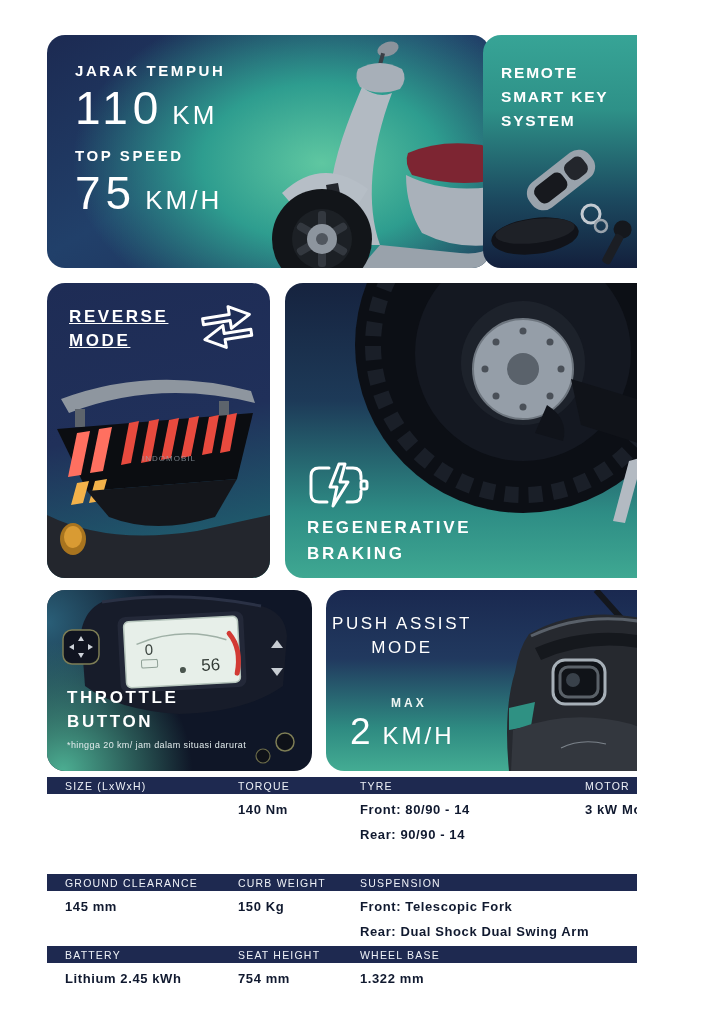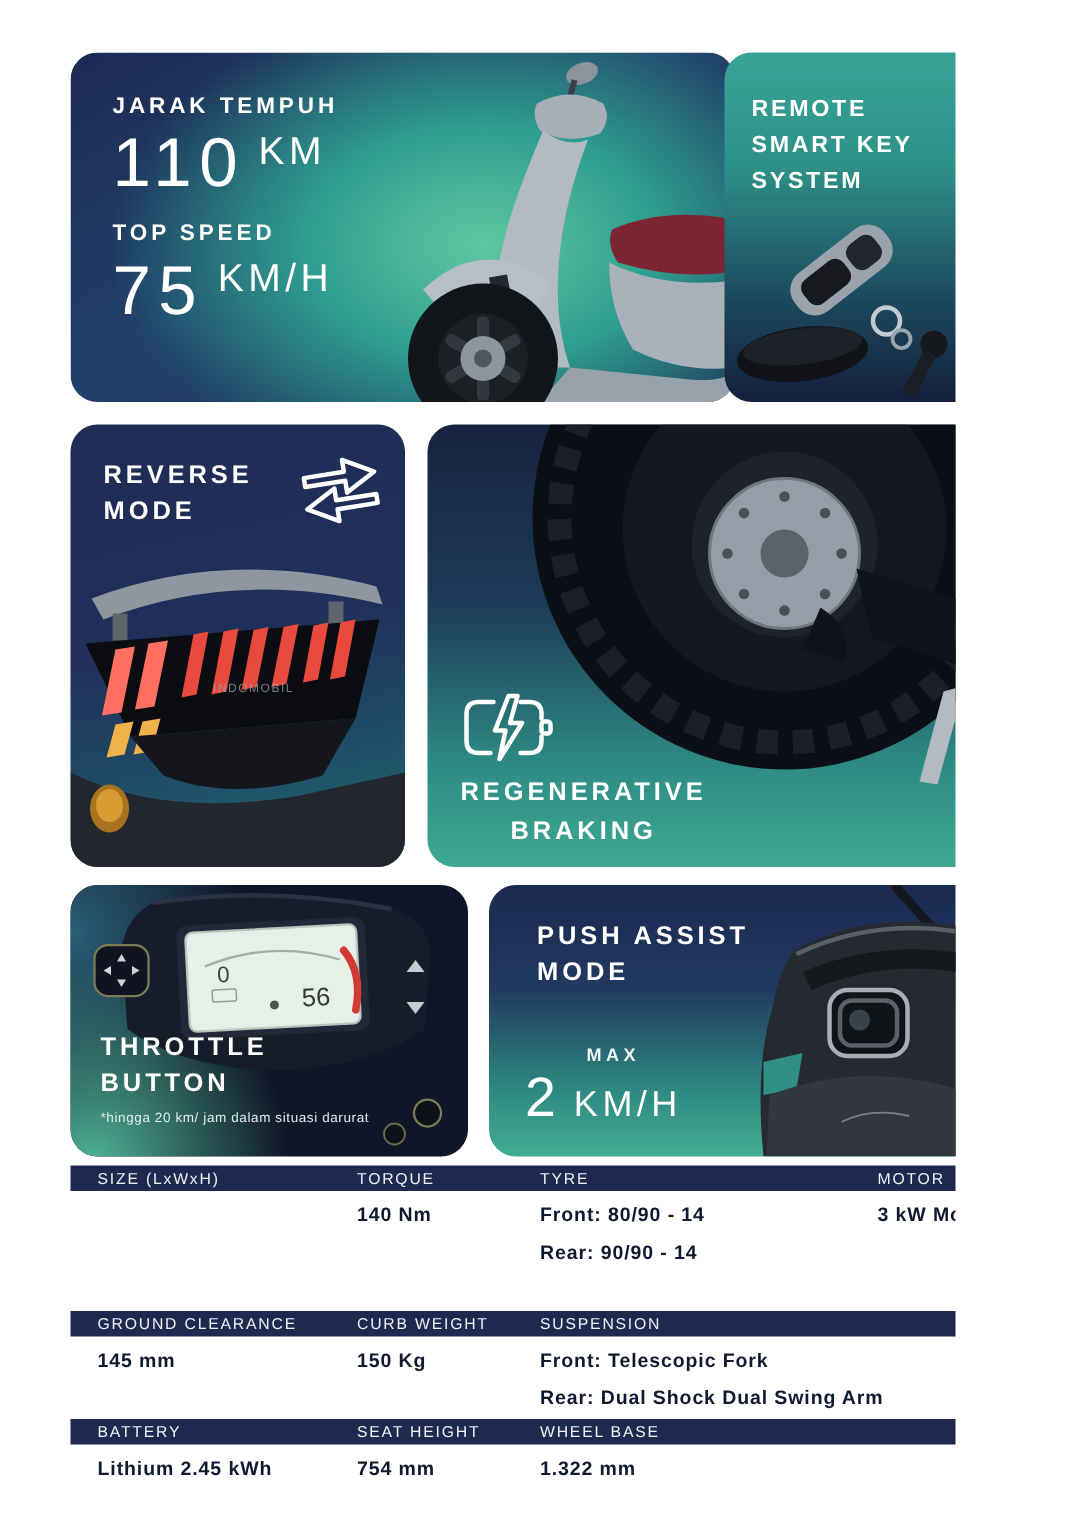--- a/index.html
+++ b/index.html
@@ -9,58 +9,58 @@
   .card{position:absolute;border-radius:18px;overflow:hidden;}
   .card svg{display:block;}
 
   
   .card-hero{left:47px;top:35px;width:443px;height:233px;
     background:
       radial-gradient(ellipse 75% 95% at 62% 55%, #5fc7a1 0%, #2e9d8f 36%, rgba(30,60,100,0) 75%),
       linear-gradient(150deg,#1c2a52 0%,#21406a 45%,#1c2a52 100%);}
   .hero-text{position:absolute;left:28px;top:27px;color:#fff;}
   .hero-label{font-size:15px;font-weight:700;letter-spacing:2.6px;}
-  .hero-valrow{display:flex;align-items:flex-start;gap:9px;margin:6px 0 16px 0;}
+  .hero-valrow{display:flex;align-items:flex-end;gap:9px;margin:6px 0 16px 0;}
   .hero-value{font-size:46px;font-weight:400;letter-spacing:5px;line-height:1;}
   .hero-unit{font-size:26px;font-weight:400;letter-spacing:3px;}
   .hero-art{position:absolute;right:0;top:0;}
 
   
   .card-key{left:483px;top:35px;width:169px;height:233px;
     background:linear-gradient(180deg,#37a496 0%,#2e9188 32%,#1c4a60 70%,#131f3c 100%);padding-left:40px;}
   .key-title{position:absolute;left:18px;top:26px;color:#fff;font-size:15.5px;font-weight:700;letter-spacing:1.8px;line-height:1.55;}
   .key-art{position:absolute;left:0;bottom:0;}
 
   
   .card-reverse{left:47px;top:283px;width:223px;height:295px;
     background:linear-gradient(168deg,#1e2c55 0%,#20305a 48%,#1f5a6c 84%,#2e9488 100%);}
-  .rev-title{position:absolute;left:22px;top:22px;color:#fff;font-size:17px;font-weight:700;letter-spacing:2.6px;line-height:1.4;}
+  .rev-title{position:absolute;left:22px;top:22px;color:#fff;font-size:17px;font-weight:700;letter-spacing:2.6px;line-height:1.4;text-decoration:underline;}
   .rev-icon{position:absolute;right:14px;top:18px;}
   .rev-art{position:absolute;left:0;bottom:0;}
 
   
   .card-regen{left:285px;top:283px;width:391px;height:295px;
     background:linear-gradient(180deg,#16233f 0%,#1d3a58 40%,#2e8d85 78%,#3fa892 100%);}
   .regen-art{position:absolute;right:0;top:0;}
   .regen-icon{position:absolute;left:20px;top:178px;}
-  .regen-title{position:absolute;left:22px;top:232px;color:#fff;font-size:17px;font-weight:700;letter-spacing:2.6px;line-height:1.55;text-align:center;}
+  .regen-title{position:absolute;left:22px;top:232px;color:#fff;font-size:17px;font-weight:700;letter-spacing:2.6px;line-height:1.55;}
 
   
   .card-throttle{left:47px;top:590px;width:265px;height:181px;background:#0f1627;}
   .throttle-glow{position:absolute;inset:0;
     background:radial-gradient(circle at 6% 100%, #4cae92 0%, rgba(15,22,39,0) 42%),
                radial-gradient(circle at 0% 18%, #2a5f78 0%, rgba(15,22,39,0) 38%);}
   .thr-art{position:absolute;left:0;top:0;}
   .thr-title{position:absolute;left:20px;top:96px;color:#fff;font-size:17px;font-weight:700;letter-spacing:2.6px;line-height:1.4;}
   .thr-footnote{position:absolute;left:20px;top:150px;color:#e2ebec;font-size:9px;font-weight:500;letter-spacing:0.4px;}
 
   
   .card-push{left:326px;top:590px;width:350px;height:181px;
     background:linear-gradient(180deg,#1a2950 0%,#21395f 38%,#2e8a81 76%,#44ac93 100%);}
-  .push-title{position:absolute;left:32px;top:22px;color:#fff;font-size:17px;font-weight:700;letter-spacing:2.6px;line-height:1.4;}
+  .push-title{position:absolute;left:6px;top:22px;color:#fff;font-size:17px;font-weight:400;letter-spacing:2.6px;line-height:1.4;text-align:center;}
   .push-max{position:absolute;left:24px;top:106px;color:#eef5f3;font-size:12px;font-weight:600;letter-spacing:3px;padding-left:41px;}
   .push-valrow{position:absolute;left:24px;top:122px;display:flex;align-items:baseline;gap:10px;color:#fff;}
   .push-value{font-size:37px;font-weight:500;letter-spacing:2px;line-height:1.1;}
   .push-unit{font-size:24px;font-weight:400;letter-spacing:3px;}
   .push-art{position:absolute;right:0;top:0;}
 
   
   .spec-row{position:absolute;left:47px;width:629px;}
   .spec-band{position:absolute;left:0;top:0;width:629px;height:17px;background:#1e2950;}
   .spec-h{position:absolute;top:3px;color:#eef1f7;font-size:10.5px;font-weight:400;letter-spacing:1.2px;}

